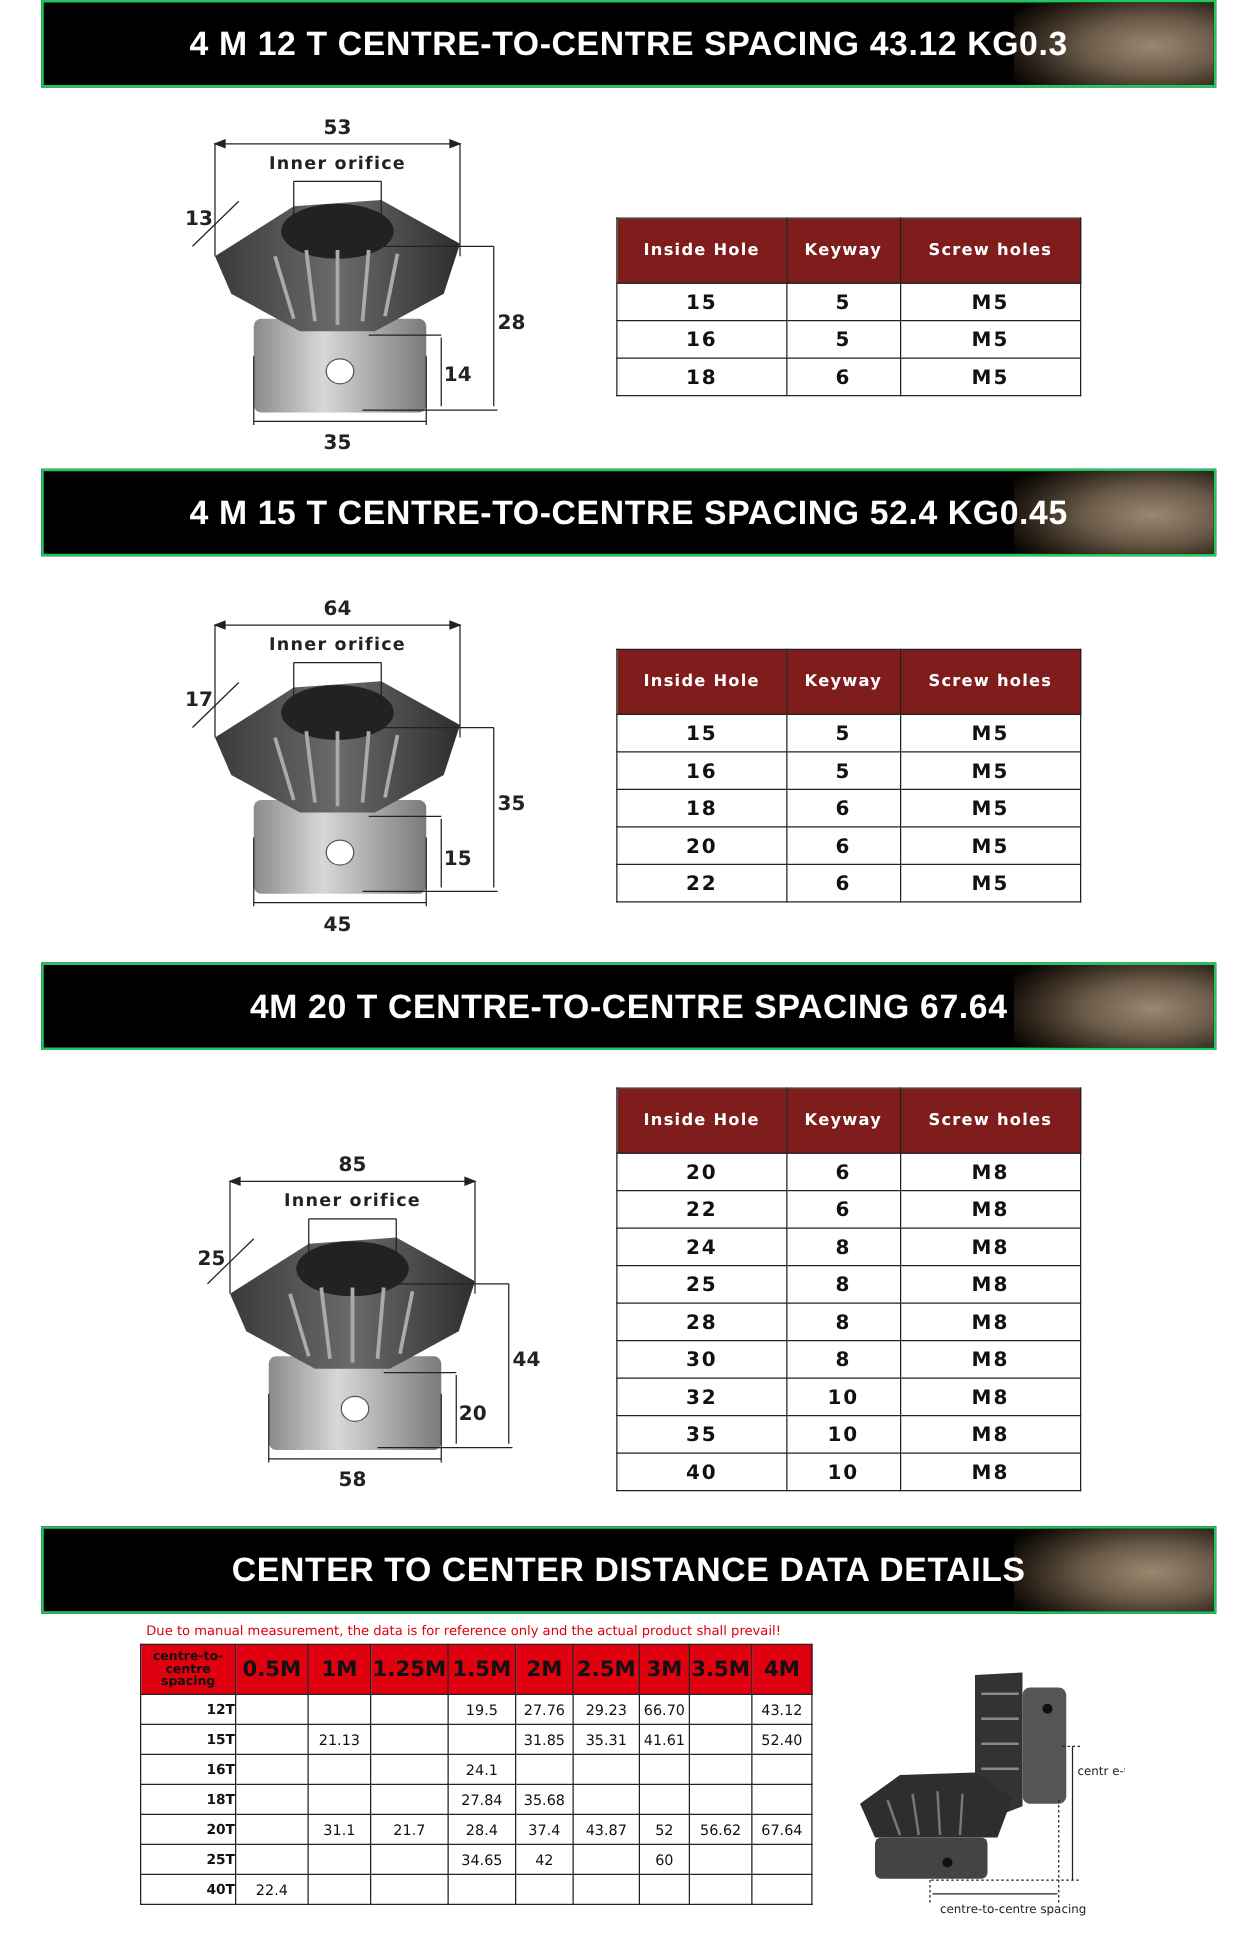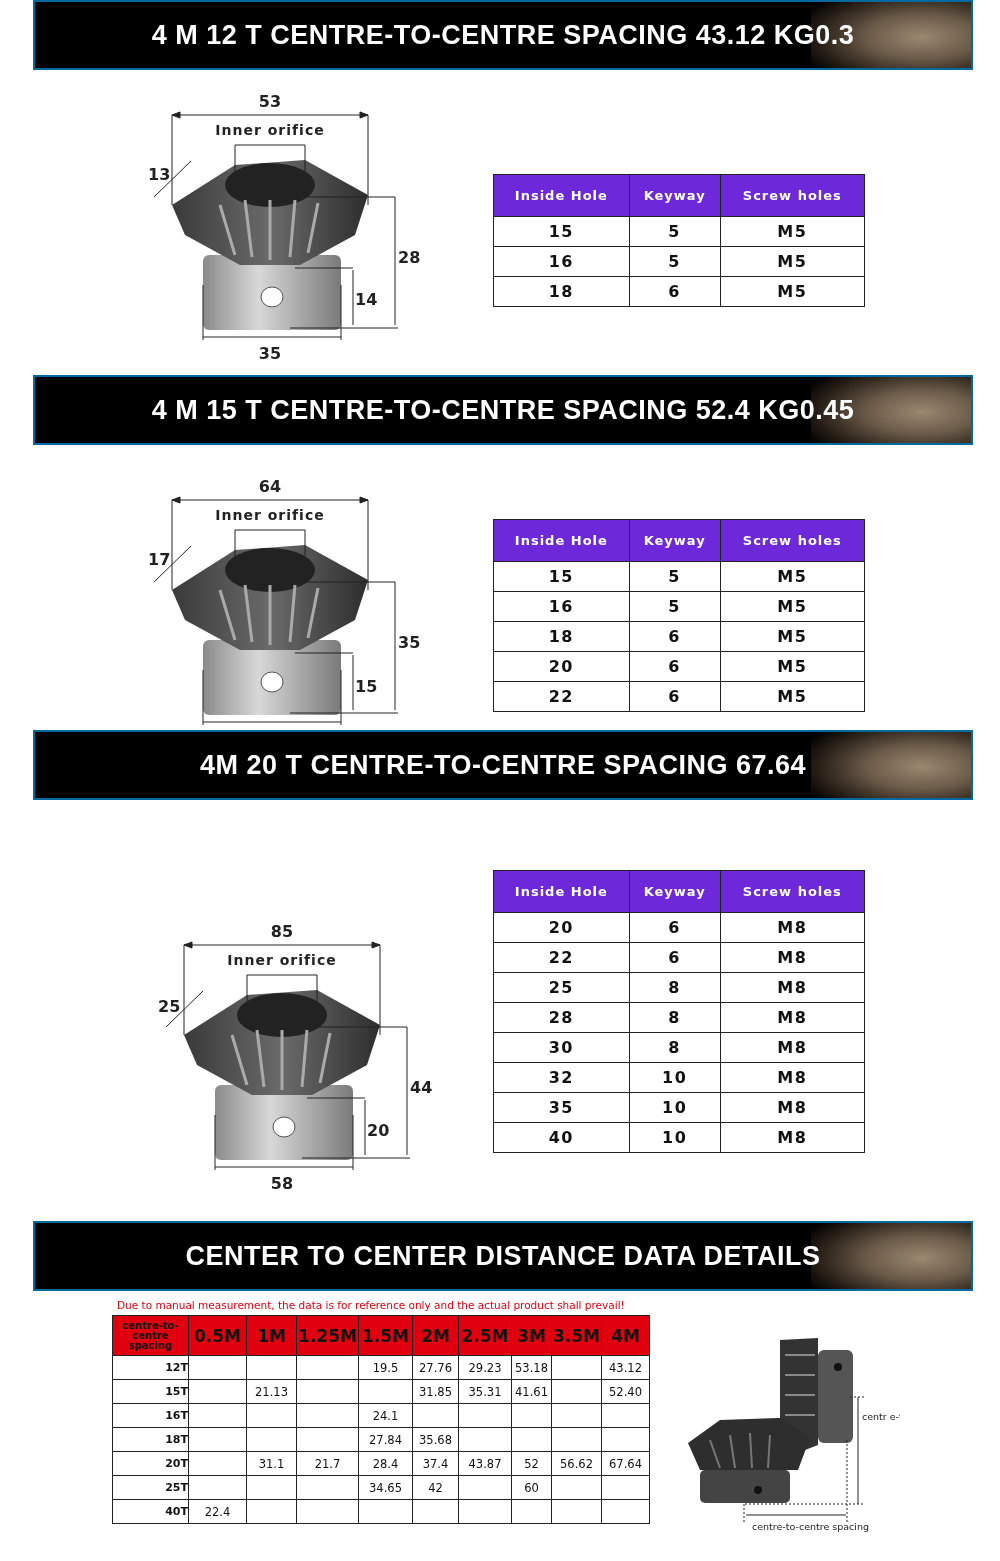--- a/index.html
+++ b/index.html
@@ -1,23 +1,23 @@
 <!DOCTYPE html>
 <html><head>
 <meta charset="utf-8">
 <style>
   * { box-sizing: border-box; margin: 0; padding: 0; }
   body { width: 1000px; height: 1561px; background: #ffffff; position: relative; overflow: hidden; font-family: "DejaVu Sans", sans-serif; }
-  .banner { position: absolute; left: 33px; width: 940px; height: 70px; background: #000; border: 2px solid #0369a1; overflow: hidden; }
+  .banner { position: absolute; left: 33px; width: 940px; height: 70px; background: #000; border: 2px solid #22c55e; overflow: hidden; }
   .banner .glow { position: absolute; right: -10px; top: -10px; width: 170px; height: 90px; background: radial-gradient(ellipse at 65% 50%, #9a8870 0%, #6a5a48 35%, #2a2118 65%, rgba(0,0,0,0) 85%); }
   .banner .title { position: absolute; left: 0; right: 0; top: 0; bottom: 0; display: flex; align-items: center; justify-content: center; color: #fff; font-family: "Liberation Sans", sans-serif; font-weight: bold; font-size: 27px; letter-spacing: 0.5px; z-index: 2; }
   .gear-fig { position: absolute; width: 300px; height: 285px; }
   .gear-fig svg { width: 300px; height: 285px; }
   .spec-table { position: absolute; left: 493px; width: 372px; border-collapse: collapse; font-family: "DejaVu Sans", sans-serif; }
-  .spec-table th { background: #6d28d9; color: #fff; font-size: 13px; font-weight: bold; height: 42px; border: 1px solid #222; letter-spacing: 1px; }
+  .spec-table th { background: #7f1d1d; color: #fff; font-size: 13px; font-weight: bold; height: 52px; border: 1px solid #222; letter-spacing: 1px; }
   .spec-table td { height: 30px; text-align: center; font-size: 16px; font-weight: bold; color: #111; border: 1px solid #222; letter-spacing: 1.5px; }
   .disclaimer { position: absolute; left: 117px; top: 1299px; font-size: 10.5px; color: #e0000f; font-family: "DejaVu Sans", sans-serif; }
   .dist-table { position: absolute; left: 112px; top: 1315px; border-collapse: collapse; font-family: "DejaVu Sans", sans-serif; }
   .dist-table th { background: #e0000f; color: #111; font-weight: bold; border: 1px solid #222; height: 40px; font-size: 17px; }
   .dist-table th.corner { font-size: 10px; line-height: 10px; width: 76px; }
   .dist-table td { border: 1px solid #222; height: 24px; text-align: center; font-size: 11.5px; color: #111; }
   .dist-table td.rowhead { font-weight: bold; font-size: 11px; text-align: right; }
   .pair-fig { position: absolute; left: 680px; top: 1330px; width: 220px; height: 225px; }
 </style>
 </head>
@@ -184,21 +184,21 @@
         <td>M5</td>
       </tr>
     <tr>
         <td>22</td>
         <td>6</td>
         <td>M5</td>
       </tr>
   </tbody>
 </table>
 
-<div class="banner" style="top:730px;">
+<div class="banner" style="top:770px;">
   <div class="glow"></div>
   <div class="title">4M 20 T CENTRE-TO-CENTRE SPACING 67.64</div>
 </div>
 
 <div class="gear-fig" style="left:140px; top:915px;margin-left:12px;">
   <svg viewBox="0 0 300 285">
     <rect x="63" y="170" width="138" height="75" rx="6" fill="url(#hub)"></rect>
     <ellipse cx="132" cy="212" rx="11" ry="10" fill="#fff" stroke="#555"></ellipse>
     <path d="M32 120 L95 80 L165 75 L228 110 L215 150 L160 180 L100 180 L45 150 Z" fill="url(#teeth)"></path>
     <ellipse cx="130" cy="100" rx="45" ry="22" fill="#222"></ellipse>
@@ -250,20 +250,25 @@
         <td>20</td>
         <td>6</td>
         <td>M8</td>
       </tr>
     <tr>
         <td>22</td>
         <td>6</td>
         <td>M8</td>
       </tr>
     <tr>
+        <td>24</td>
+        <td>8</td>
+        <td>M8</td>
+      </tr>
+    <tr>
         <td>25</td>
         <td>8</td>
         <td>M8</td>
       </tr>
     <tr>
         <td>28</td>
         <td>8</td>
         <td>M8</td>
       </tr>
     <tr>
@@ -313,21 +318,21 @@
     </thead>
   <tbody id="dist-body">
       <tr>
         <td class="rowhead">12T</td>
         <td></td>
         <td></td>
         <td></td>
         <td>19.5</td>
         <td>27.76</td>
         <td>29.23</td>
-        <td>53.18</td>
+        <td>66.70</td>
         <td></td>
         <td>43.12</td>
       </tr>
       <tr>
         <td class="rowhead">15T</td>
         <td></td>
         <td>21.13</td>
         <td></td>
         <td></td>
         <td>31.85</td>

